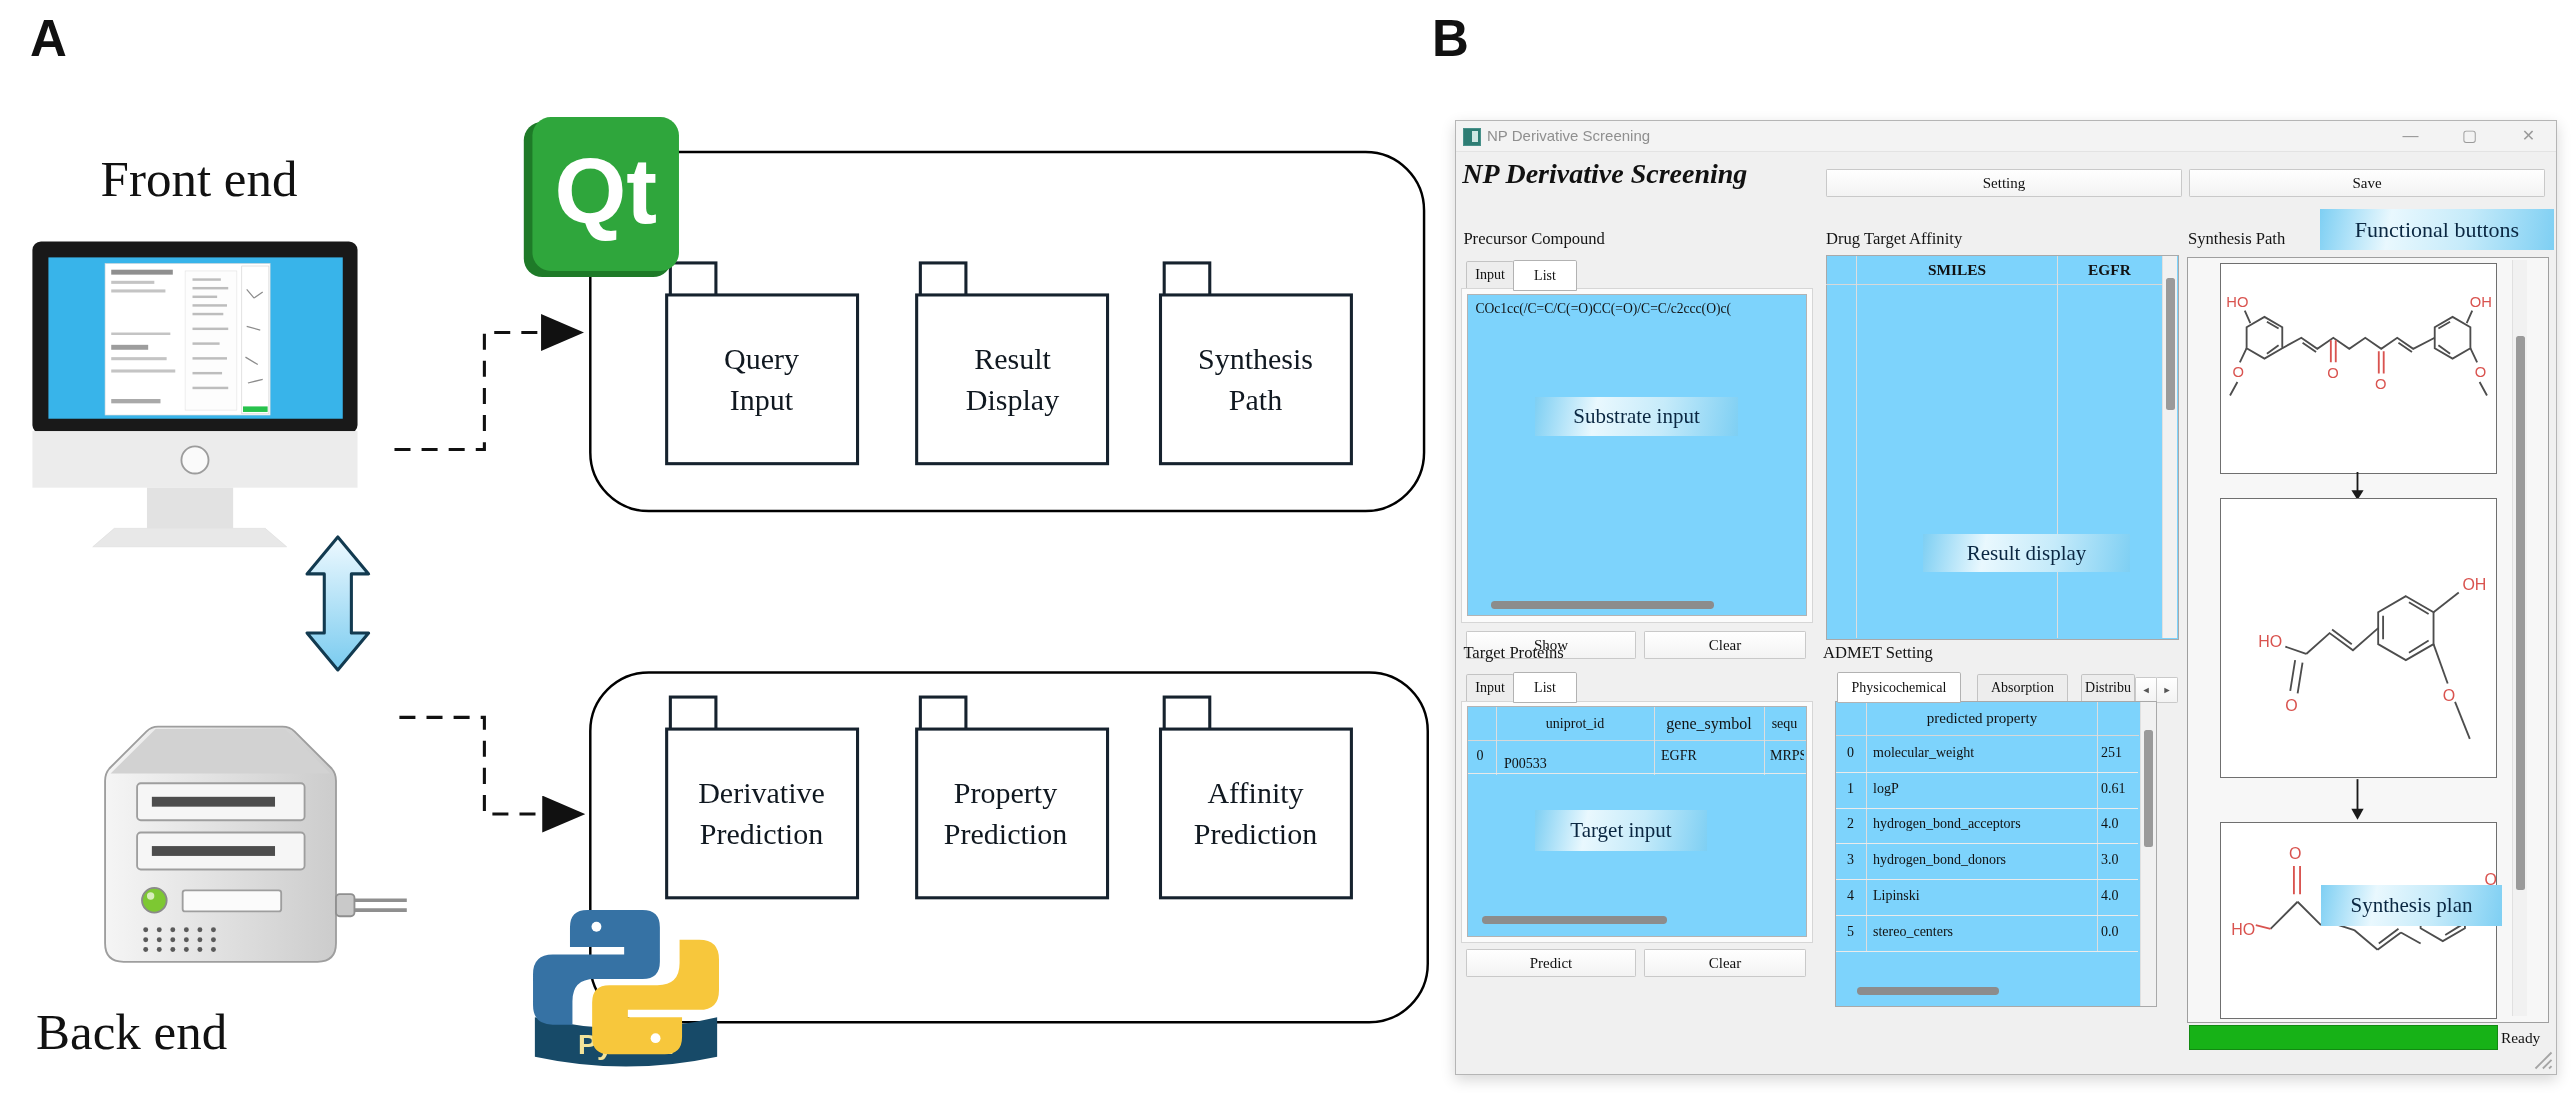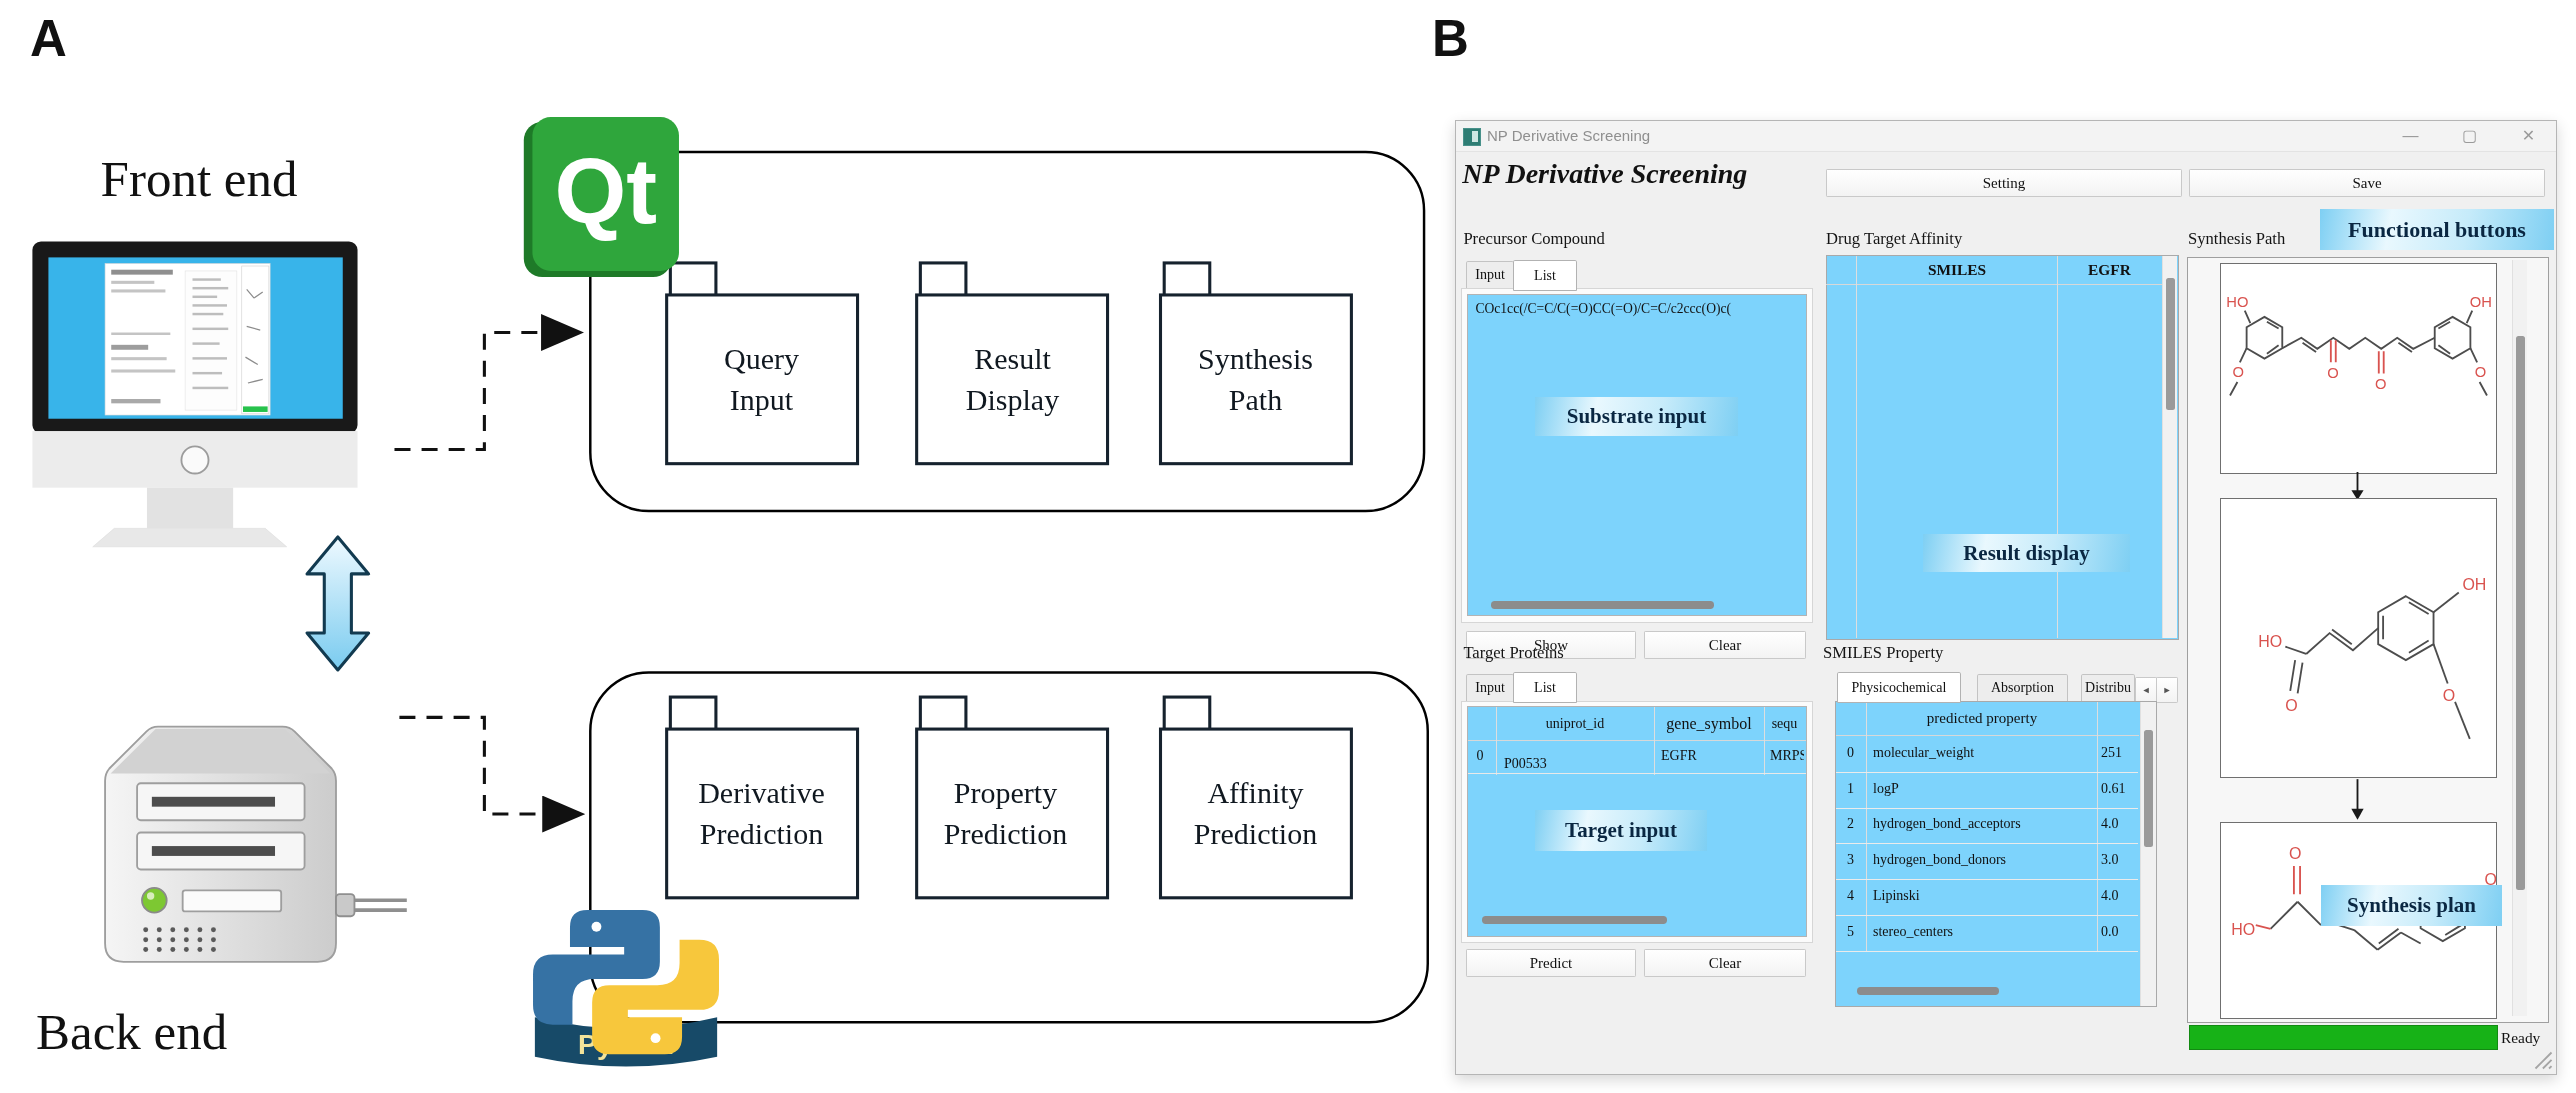--- a/index.html
+++ b/index.html
@@ -9,21 +9,21 @@
   .b{font-weight:bold;}
   .i{font-style:italic;}
   .ctr{display:flex;align-items:center;justify-content:center;}
   .nowrap{white-space:nowrap;overflow:hidden;}
 
   
   #win{left:1455px;top:120px;width:1100px;height:953px;background:#f0f0f0;border:0.6px solid #b5b5b5;box-shadow:0 5px 13.6px rgba(0,0,0,.16);}
   #titlebar{left:0;top:0;width:1100px;height:30px;background:#f3f3f3;border-bottom:0.6px solid #e3e3e3;}
   .tb-glyph{width:27px;height:27px;top:1.2px;color:#9a9a9a;font-size:16px;}
   .btn{background:linear-gradient(180deg,#ffffff,#f3f3f3);border:0.6px solid #c9c9c9;border-radius:1.2px;font-size:15px;}
-  .hl{background:linear-gradient(100deg,#7ecff3 0%,#e9f8fe 30%,#c6ebfa 62%,#7ecff3 100%);color:#0a2742;font-weight:bold;text-align:right;}
+  .hl{background:linear-gradient(100deg,#7ecff3 0%,#e9f8fe 30%,#c6ebfa 62%,#7ecff3 100%);color:#0a2742;font-weight:normal;text-align:right;}
   .seclbl{font-size:16.6px;color:#141414;}
   .tab{background:#ededed;border:0.6px solid #c3c3c3;border-radius:1.8px 1.8px 0 0;font-size:14px;display:flex;align-items:center;justify-content:center;}
   .tab.on{background:#ffffff;border-color:#b2b2b2;z-index:2;}
   .frame{background:#7dd3fc;border:0.6px solid #a9a9a9;}
   .pane{background:#fbfbfb;border:0.6px solid #d6d6d6;}
   .thumbH{background:#8c8c8c;border-radius:3.7px;}
   .thumbV{background:#9a9a9a;border-radius:2.5px;}
   .trackV{background:#f1f1f1;border-left:0.6px solid #e0e0e0;}
   .vline{background:#dedede;width:0.6px;}
   .hline{background:#d8d8d8;height:0.6px;}
@@ -267,21 +267,21 @@
       <span class="a" style="left:36px;top:16px;">P00533</span>
       <span class="a" style="left:193px;top:8px;">EGFR</span>
       <span class="a nowrap" style="left:302px;top:8px;width:34px;">MRPSG</span>
     </div>
     <div class="a thumbH" style="left:13.6px;top:209px;width:185px;height:8px;"></div>
   </div>
   <div class="a ctr hl" style="left:79px;top:689px;width:172px;height:41px;font-size:21px;z-index:5;">Target input</div>
   <div class="a ctr btn" style="left:10px;top:828px;width:168px;height:26px;">Predict</div>
   <div class="a ctr btn" style="left:188px;top:828px;width:160px;height:26px;">Clear</div>
 
-  <div class="a seclbl" style="left:367px;top:522px;">SMILES Property</div>
+  <div class="a seclbl" style="left:367px;top:522px;">ADMET Setting</div>
   <div class="a tab on" style="left:381px;top:551px;width:122px;height:29px;">Physicochemical</div>
   <div class="a tab" style="left:521px;top:553px;width:89px;height:26.5px;">Absorption</div>
   <div class="a tab nowrap" style="left:625px;top:553px;width:52px;height:26.5px;">Distribu</div>
   <div class="a ctr btn sans" style="left:679px;top:556px;width:20px;height:24px;font-size:9.2px;color:#555;">◄</div>
   <div class="a ctr btn sans" style="left:700px;top:556px;width:20px;height:24px;font-size:9.2px;color:#555;">►</div>
   <div class="a frame" style="left:379px;top:580px;width:320px;height:304px;overflow:hidden;">
     <div class="a ctr" style="left:30px;top:0;width:232px;height:33px;font-size:15px;">predicted property</div>
     <div class="a hline" style="left:0;top:33px;width:303px;"></div>
     <div class="a vline" style="left:30px;top:0;height:249px;"></div>
     <div class="a vline" style="left:261px;top:0;height:249px;"></div>

